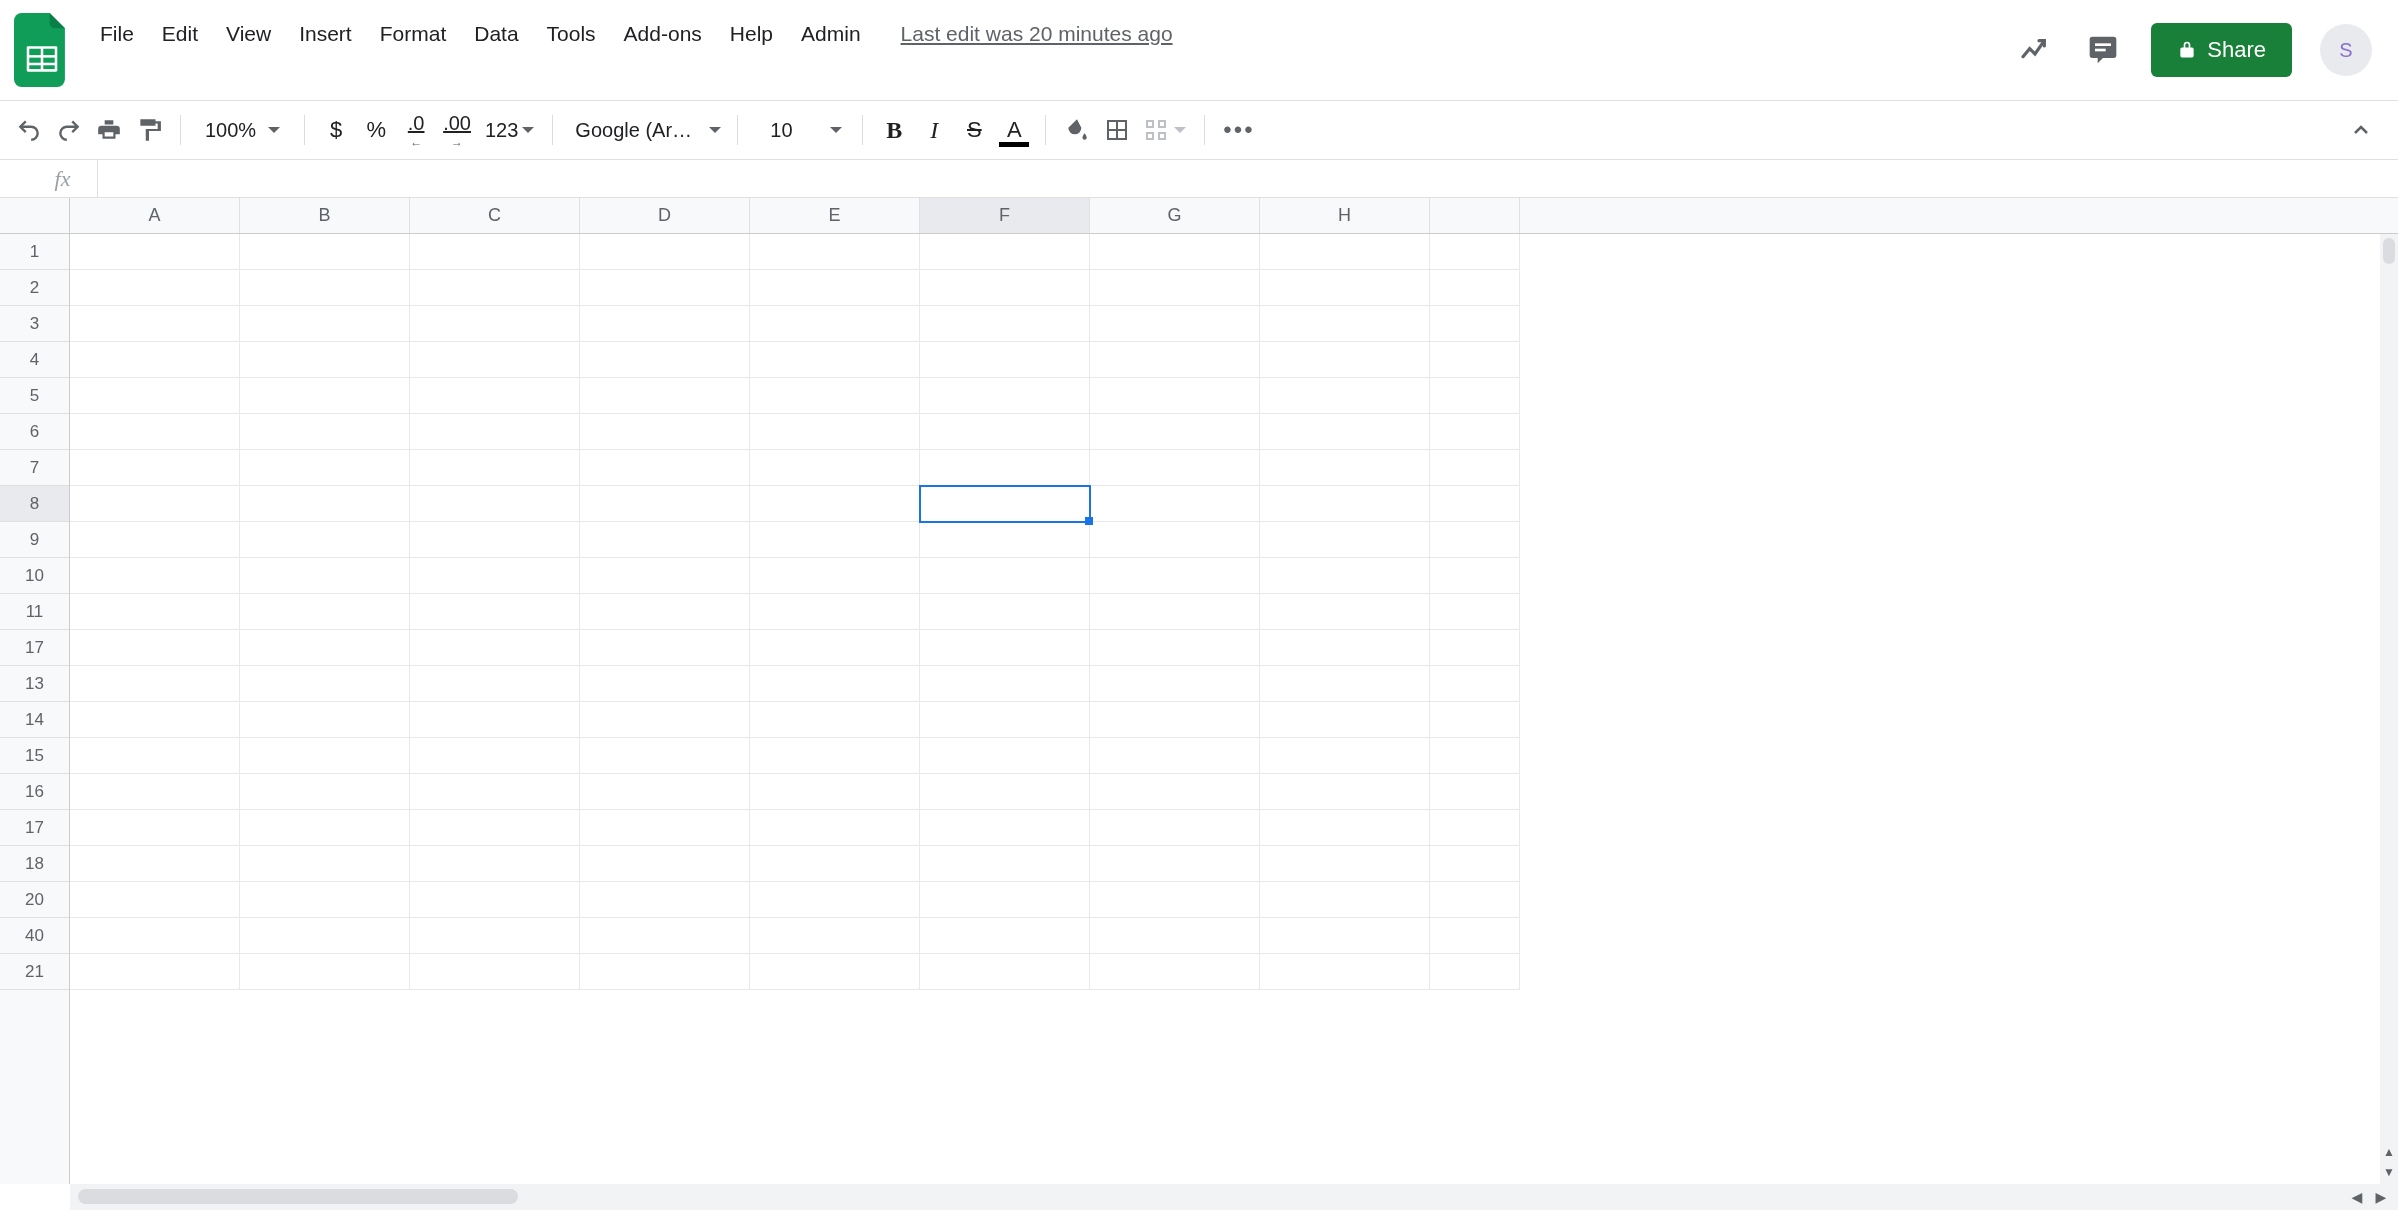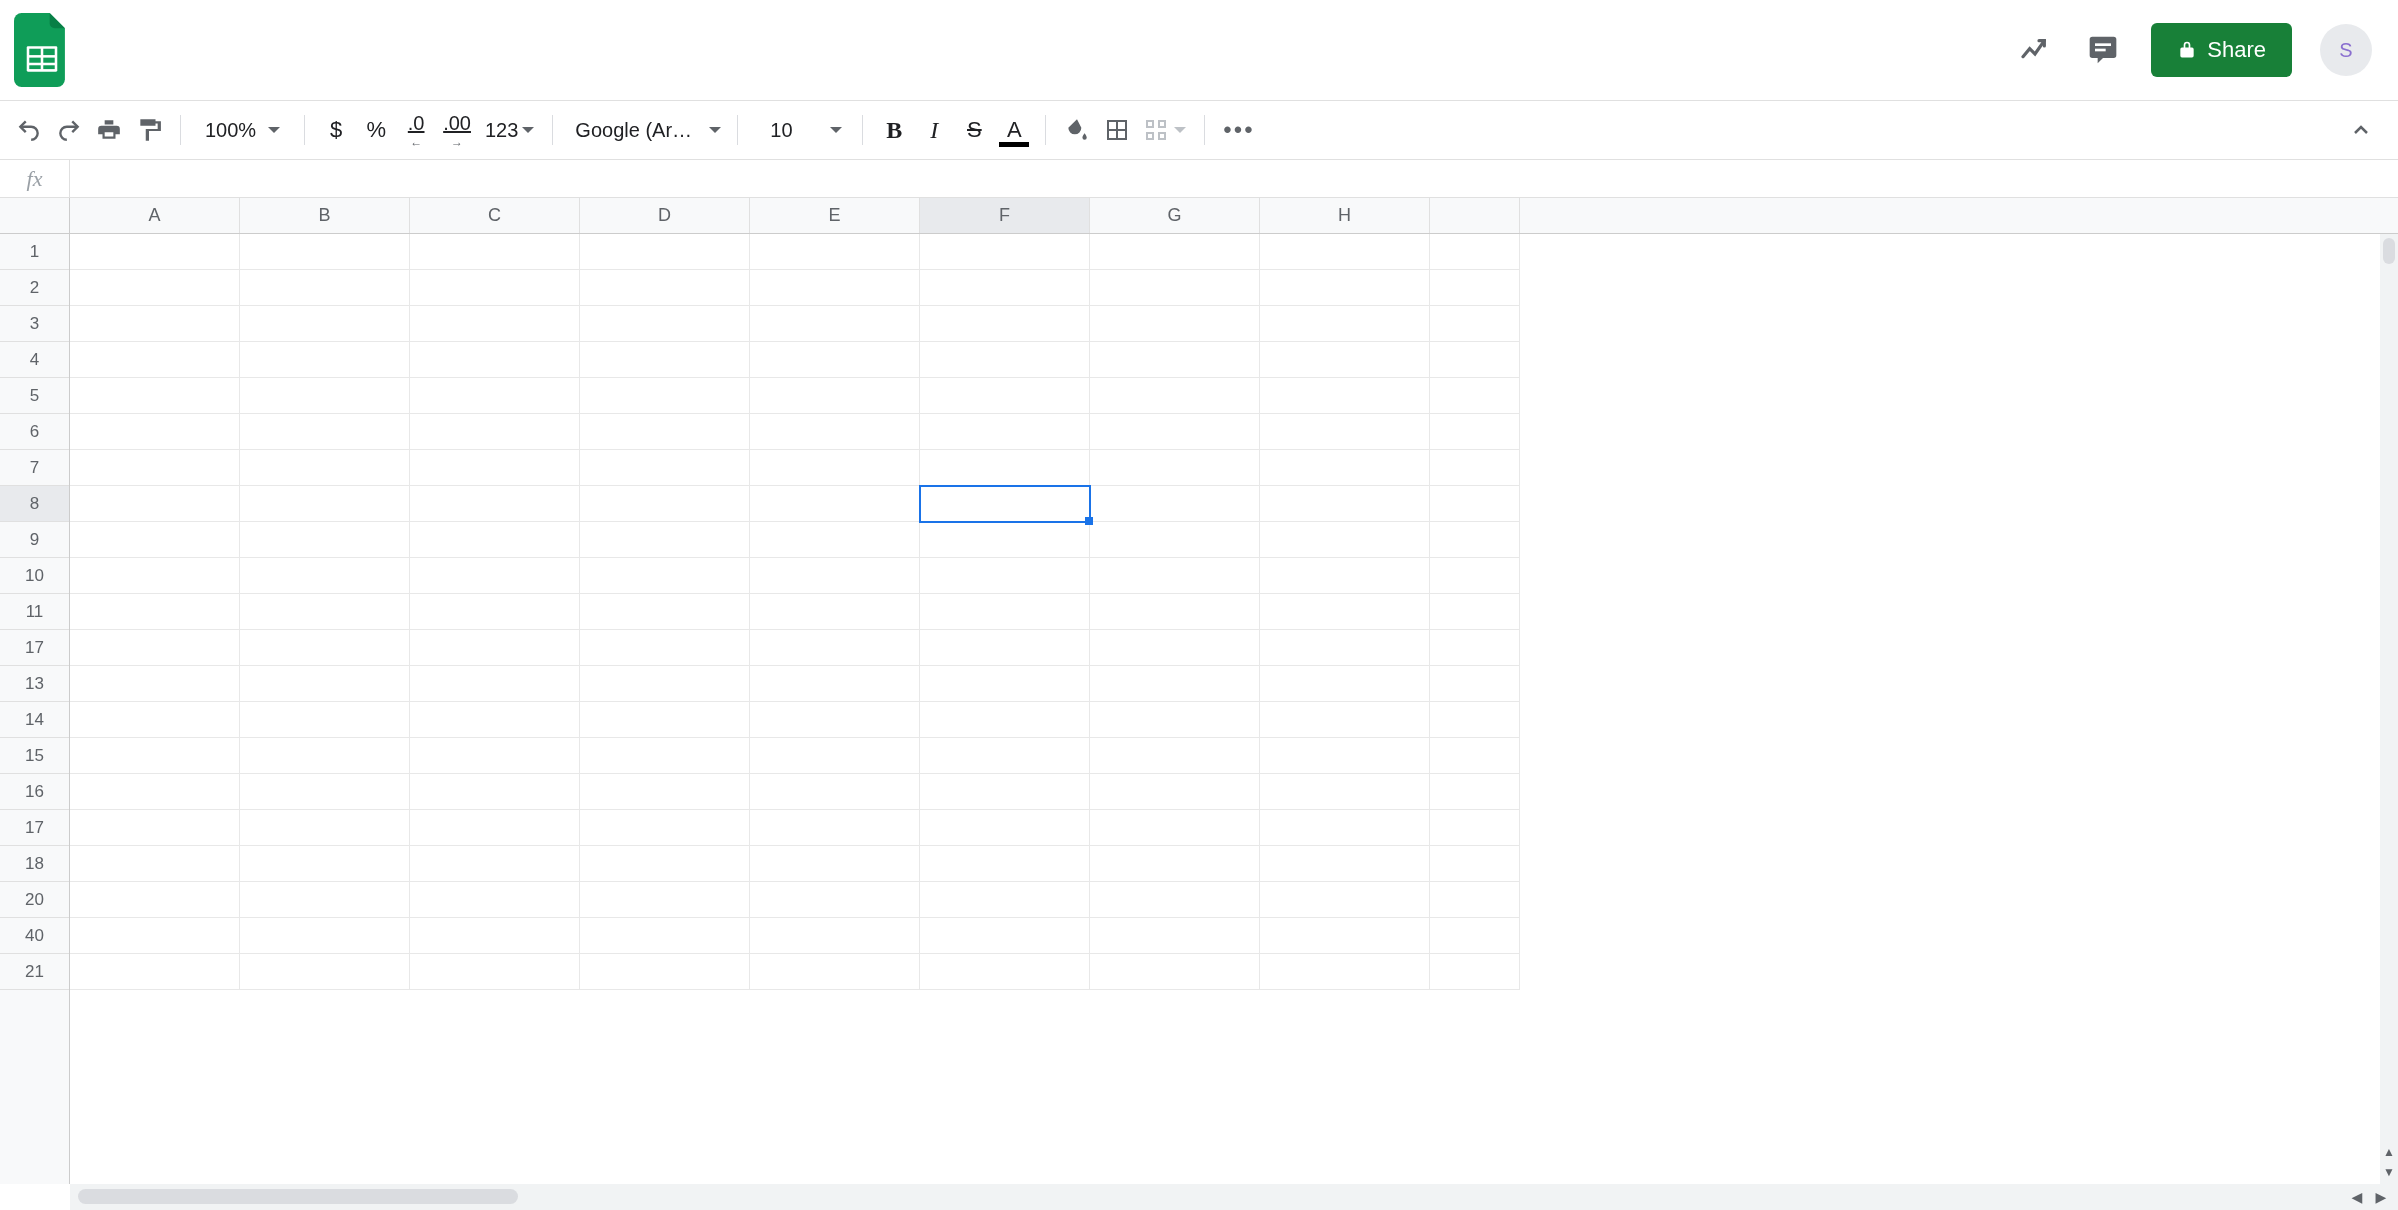--- a/index.html
+++ b/index.html
@@ -35,21 +35,21 @@
   .tbtn.b { font-weight:700; font-family: 'Times New Roman', serif; font-size:24px; color:#202124;}
   .tbtn.i { font-style:italic; font-family: 'Times New Roman', serif; font-size:24px; color:#202124;}
   .tbtn.s { text-decoration:line-through; font-family: Arial; font-size:22px; color:#202124;}
   .textcolor { position:relative; font-size:22px; color:#202124; font-weight:400;}
   .textcolor::after { content:''; position:absolute; bottom:2px; left:4px; right:4px; height:5px; background:#000; }
   .toolbar-spacer { flex:1; }
   .collapse { margin-right: 8px; }
   .tbtn.disabled { color:#bdc1c6; }
   
   
-  .fxbar { display:flex; align-items:center; height:38px; border-bottom:1px solid #e0e0e0; }
+  .fxbar { display:flex; align-items:center; height:38px; border-bottom:1px solid #e0e0e0;padding-left:28px; }
   .fx { width:70px; text-align:center; font-style:italic; font-family:'Times New Roman',serif; font-size:22px; color:#9aa0a6; border-right:1px solid #e0e0e0; height:100%; display:flex;align-items:center;justify-content:center;}
   .fxinput { flex:1; height:100%; border:none; outline:none; padding:0 10px; font-size:16px; }
   
   
   .main { display:flex; height: calc(100% - 100px - 60px - 38px); position:relative;}
   .sheet-area { flex:1; position:relative; overflow:hidden; }
   
   .grid-wrap { position:absolute; inset:0; }
   .corner { position:absolute; top:0; left:0; width:70px; height:36px; background:#f8f9fa; border-right:1px solid #ccc; border-bottom:1px solid #ccc; z-index:3;}
   .col-headers { position:absolute; top:0; left:70px; right:0; height:36px; display:flex; background:#f8f9fa; border-bottom:1px solid #ccc; z-index:2;}
@@ -95,20 +95,33 @@
         <rect x="10" y="26" width="24" height="20" rx="1" fill="#fff"></rect>
         <rect x="12" y="28" width="9" height="5" fill="#0F9D58"></rect>
         <rect x="23" y="28" width="9" height="5" fill="#0F9D58"></rect>
         <rect x="12" y="35" width="9" height="4" fill="#0F9D58"></rect>
         <rect x="23" y="35" width="9" height="4" fill="#0F9D58"></rect>
         <rect x="12" y="41" width="9" height="3" fill="#0F9D58"></rect>
         <rect x="23" y="41" width="9" height="3" fill="#0F9D58"></rect>
       </svg>
   </div>
   <div class="title-center">
+    <div class="menubar">
+      <div class="menu-item">File</div>
+      <div class="menu-item">Edit</div>
+      <div class="menu-item">View</div>
+      <div class="menu-item">Insert</div>
+      <div class="menu-item">Format</div>
+      <div class="menu-item">Data</div>
+      <div class="menu-item">Tools</div>
+      <div class="menu-item">Add-ons</div>
+      <div class="menu-item">Help</div>
+      <div class="menu-item">Admin</div>
+      <div class="last-edit">Last edit was 20 minutes ago</div>
+    </div>
   </div>
   <div class="title-right">
     <div class="ticon">
       <svg width="32" height="32" viewBox="0 0 24 24" fill="none" stroke="#5f6368" stroke-width="2.4" stroke-linecap="round">
           <path d="M3 17l5-6 4 4 7-10"></path>
           <path d="M15 5h4v4"></path>
         </svg>
     </div>
     <div class="ticon">
       <svg width="32" height="32" viewBox="0 0 24 24" fill="#5f6368">

